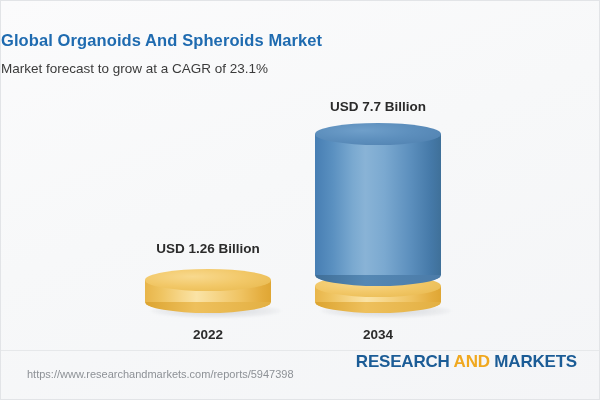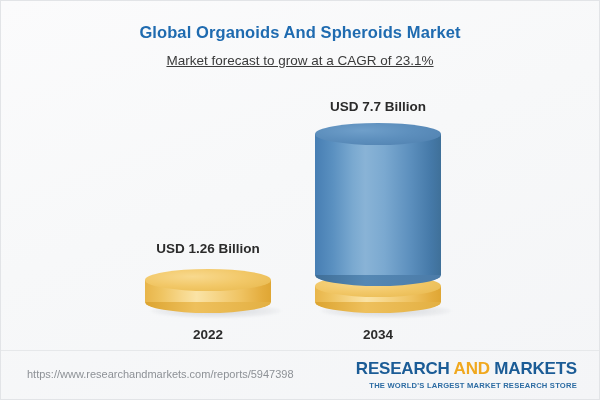--- a/index.html
+++ b/index.html
@@ -17,37 +17,35 @@
     height: 400px;
     box-sizing: border-box;
     background: linear-gradient(160deg, #fbfbfc 0%, #f7f8f9 45%, #f4f5f7 100%);
     border: 1px solid #e2e4e7;
     overflow: hidden;
   }
 
   
   .header {
     position: absolute;
-    top: 0; left: 0; right: 0;
-    text-align: center;
+    top: 8px; left: 0; right: 0;
     padding-top: 22px;
   }
   .chart-title {
     font-size: 16.5px;
     font-weight: bold;
     color: #1f6bb0;
     letter-spacing: 0.1px;
     margin: 0;
   }
   .chart-subtitle {
     font-size: 13.5px;
     color: #3b3b3b;
     margin: 11px 0 4px 0;
     font-weight: normal;
-    text-decoration: underline;
   }
 
   
   .plot {
     position: absolute;
     left: 0;
     right: 0;
     top: 90px;
     height: 250px;
   }
@@ -169,21 +167,21 @@
   .footer-url {
     position: absolute;
     left: 26px;
     top: 17px;
     font-size: 11px;
     color: #8d9196;
   }
   .logo {
     position: absolute;
     right: 22px;
-    top: 9px;
+    top: 2px;
     text-align: right;
   }
   .logo-main {
     font-size: 17px;
     font-weight: bold;
     letter-spacing: -0.2px;
     color: #1b5c96;
     white-space: nowrap;
     line-height: 1.05;
   }
@@ -239,17 +237,16 @@
       </div>
       <div class="cat-label">2034</div>
     </div>
 
   </div>
 
   <div class="footer">
     <div class="footer-url">https://www.researchandmarkets.com/reports/5947398</div>
     <div class="logo">
       <div class="logo-main"><span>RESEARCH</span> <span class="logo-and">AND</span> <span>MARKETS</span></div>
-      <div class="logo-tag">THE WORLD'S LARGEST MARKET RESEARCH STORE</div>
     </div>
   </div>
 
 </div>
 
 </body></html>

